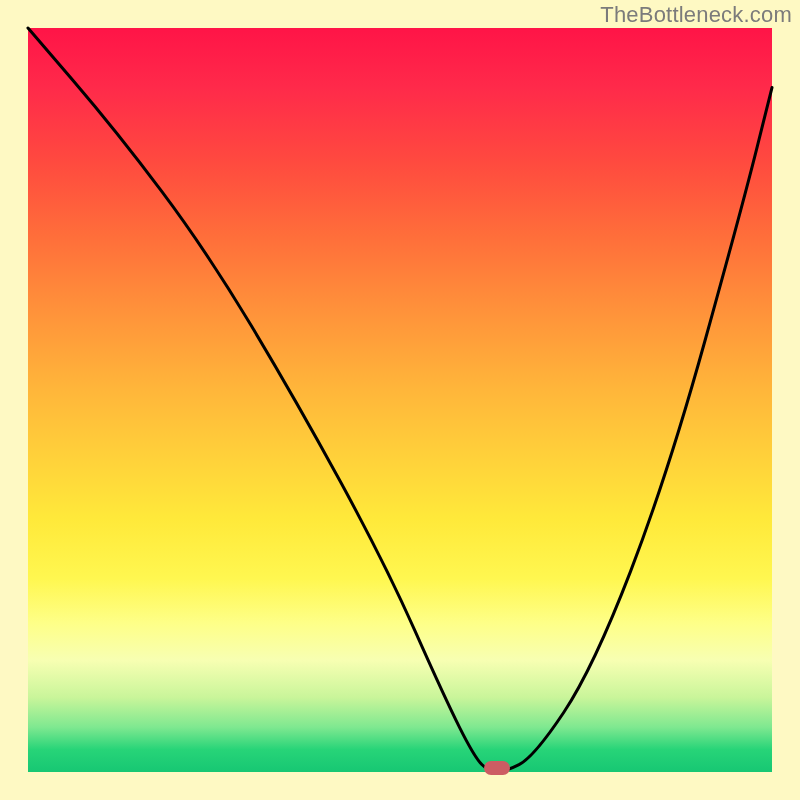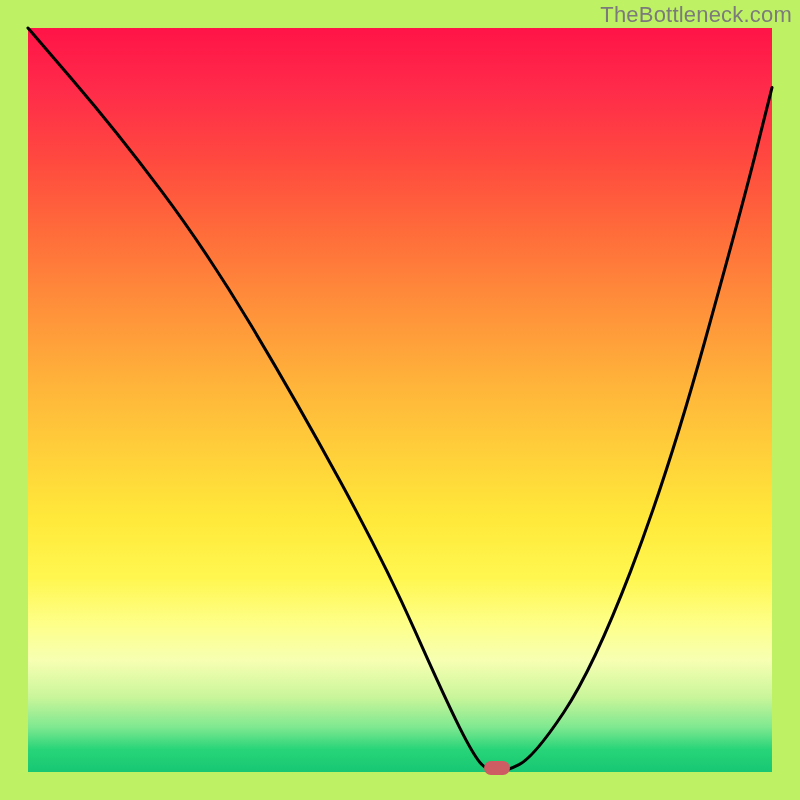--- a/index.html
+++ b/index.html
@@ -7,21 +7,21 @@
     padding: 0;
     width: 800px;
     height: 800px;
     background: #000;
     overflow: hidden;
   }
   .frame {
     position: relative;
     width: 800px;
     height: 800px;
-    background: #bef264;
+    background: #fef9c3;
   }
   .plot-area {
     position: absolute;
     left: 28px;
     top: 28px;
     width: 744px;
     height: 744px;
     
     background: linear-gradient(to bottom,
       #ff1447 0%,

